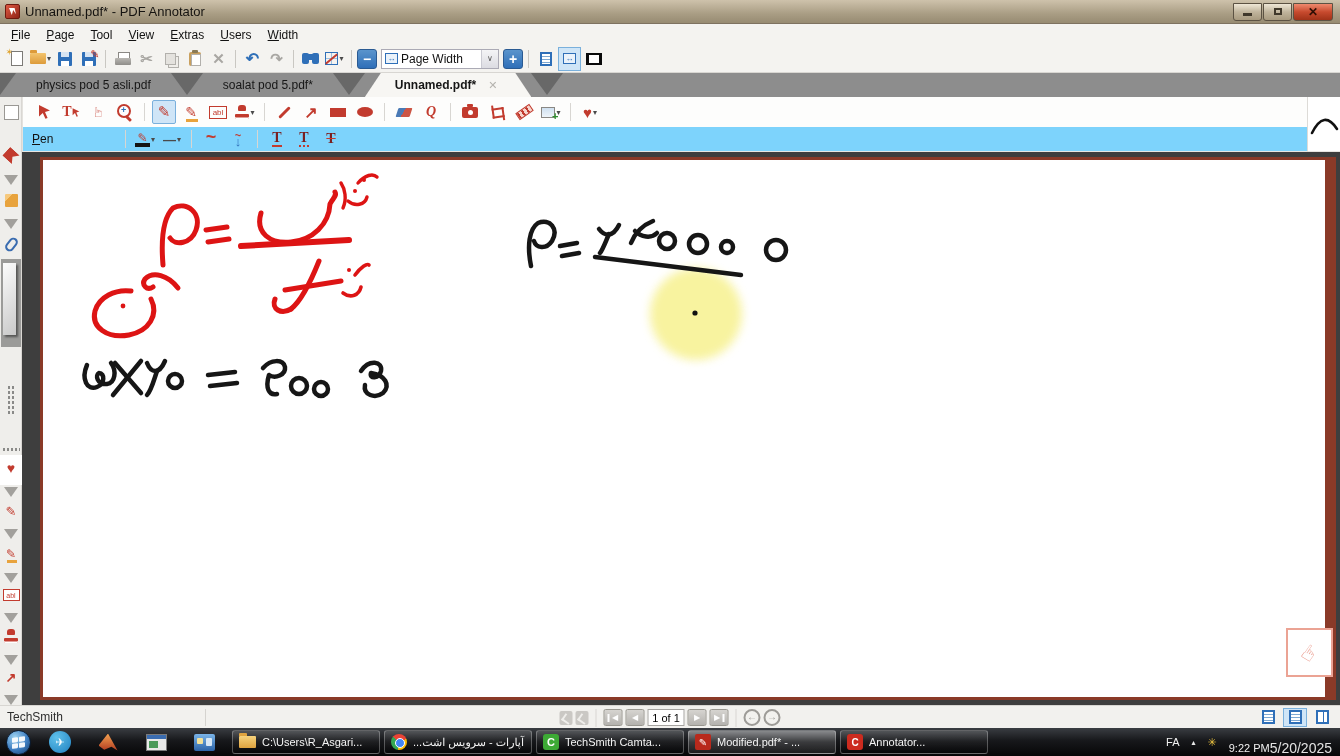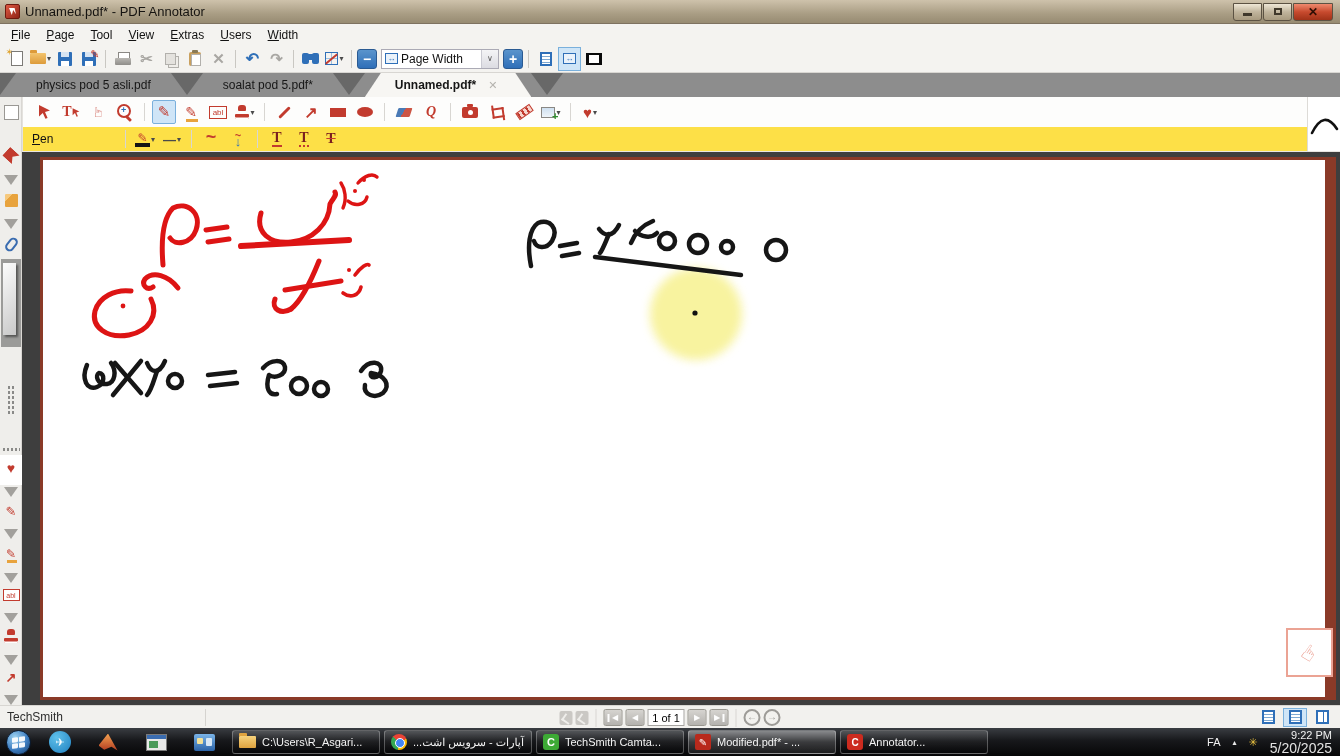--- a/index.html
+++ b/index.html
@@ -79,21 +79,21 @@
   .tabbar { position:absolute; left:0; top:73px; right:0; height:24px; background:#8d8d8d; display:flex; align-items:stretch; overflow:hidden; }
   .wedge { width:0; height:0; border-left:16px solid transparent; border-right:16px solid transparent; border-top:22px solid #686868; flex:none; }
   .tab { display:flex; align-items:center; font-size:12px; color:#161616; padding:0 20px; white-space:nowrap; }
   .tab.active { background:#f7f6f3; clip-path:polygon(16px 0, calc(100% - 16px) 0, 100% 100%, 0 100%);
     font-weight:bold; padding:0 34px 0 30px; }
   .tab-close { color:#b5b3ae; font-size:11px; font-weight:normal; margin-left:12px; }
 
   
   .toolrow1 { position:absolute; left:22px; top:97px; right:33px; height:30px; background:#fdfdfc;
     display:flex; align-items:center; gap:3px; padding-left:9px; border-left:1px solid #e4e2de; }
-  .toolrow2 { position:absolute; left:22px; top:127px; right:33px; height:25px; background:#fde047;
+  .toolrow2 { position:absolute; left:22px; top:127px; right:33px; height:25px; background:#7dd3fc;
     display:flex; align-items:center; gap:3px; padding-left:9px; border-left:1px solid #e4e2de; border-bottom:1px solid #e8e6e2;}
   .an-btn { height:24px; min-width:24px; display:flex; align-items:center; justify-content:center; position:relative; border-radius:2px; }
   .an-btn.selected { background:#cfe5f7; border:1px solid #7ab0dc; }
   .red { color:#c23b2e; }
   .an-sep { width:1px; height:18px; background:#d8d6d2; margin:0 4px; }
   .ico-hand { font-size:14px; transform:rotate(-90deg); }
   .ico-lens { width:16px; height:16px; position:relative; }
   .ico-lens::before { content:""; position:absolute; left:0; top:0; width:10px; height:10px; border:2.5px solid #c23b2e; border-radius:50%; }
   .ico-lens::after { content:""; position:absolute; right:1px; bottom:0; width:7px; height:3px; background:#c23b2e; transform:rotate(45deg); border-radius:1px; }
   .lens-plus { position:absolute; left:4px; top:1px; font-size:9px; font-weight:bold; color:#2f6fb8; }
@@ -210,21 +210,21 @@
   .t-folder::before { content:""; position:absolute; top:-3px; left:0; width:8px; height:3px; background:#dfa33f; border-radius:1px 1px 0 0; }
   .t-chrome { width:16px; height:16px; flex:none; border-radius:50%;
     background:conic-gradient(from -50deg,#ea4335 0 33%,#fbbc05 0 66%,#34a853 0 100%); position:relative; }
   .t-chrome::after { content:""; position:absolute; left:4px; top:4px; width:8px; height:8px; border-radius:50%; background:#4286f5; border:1.5px solid #fff; }
   .t-green { width:16px; height:16px; flex:none; border-radius:3px; background:#3daa35; color:#fff; font-size:11px; font-weight:bold; display:flex; align-items:center; justify-content:center; }
   .t-red { width:16px; height:16px; flex:none; border-radius:2px; background:#b8291c; color:#fff; font-size:10px; display:flex; align-items:center; justify-content:center; }
   .t-rec { width:16px; height:16px; flex:none; border-radius:3px; background:#cc2b1f; color:#fff; font-size:10px; font-weight:bold; display:flex; align-items:center; justify-content:center; }
   .tray { margin-left:auto; display:flex; align-items:center; gap:12px; padding-right:8px; color:#f0f0f0; font-size:11px; }
   .tray-up { font-size:8px; color:#e8e8e8; }
   .spark { font-size:11px; color:#e8c040; }
-  .clock { display:flex; flex-direction:column; align-items:flex-end; line-height:13px; height:26px; overflow:hidden; }
+  .clock { display:flex; flex-direction:row; align-items:flex-end; line-height:13px; height:26px; overflow:hidden; }
   .clock .d { font-size:14px; color:#e2e2e2; }
   .rtl { direction:rtl; }
 </style>
 </head>
 <body>
 
 <div class="titlebar">
   <span class="app-ico"></span>
   <span class="title-text">Unnamed.pdf* - PDF Annotator</span>
   <div class="win-btns">

